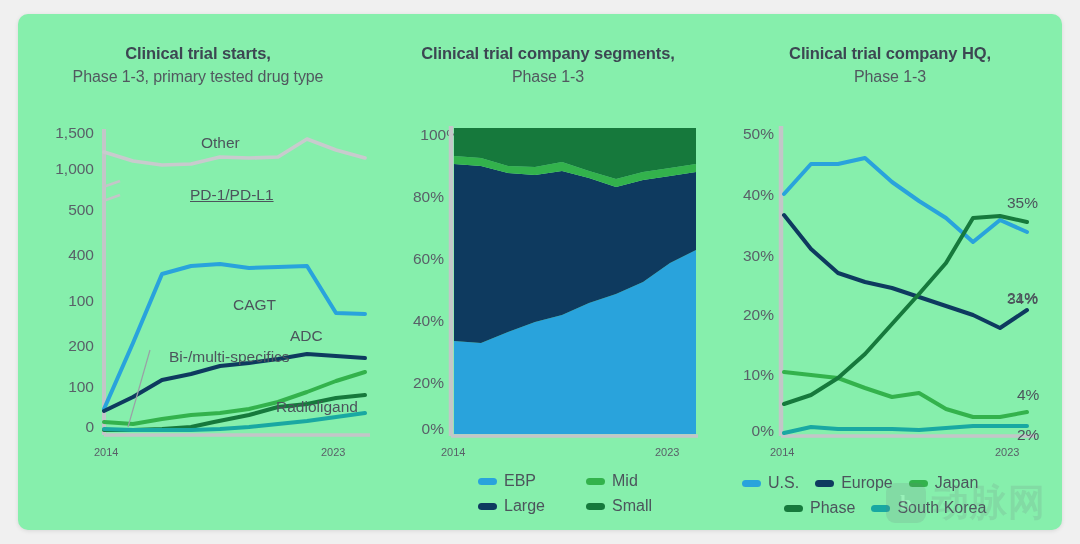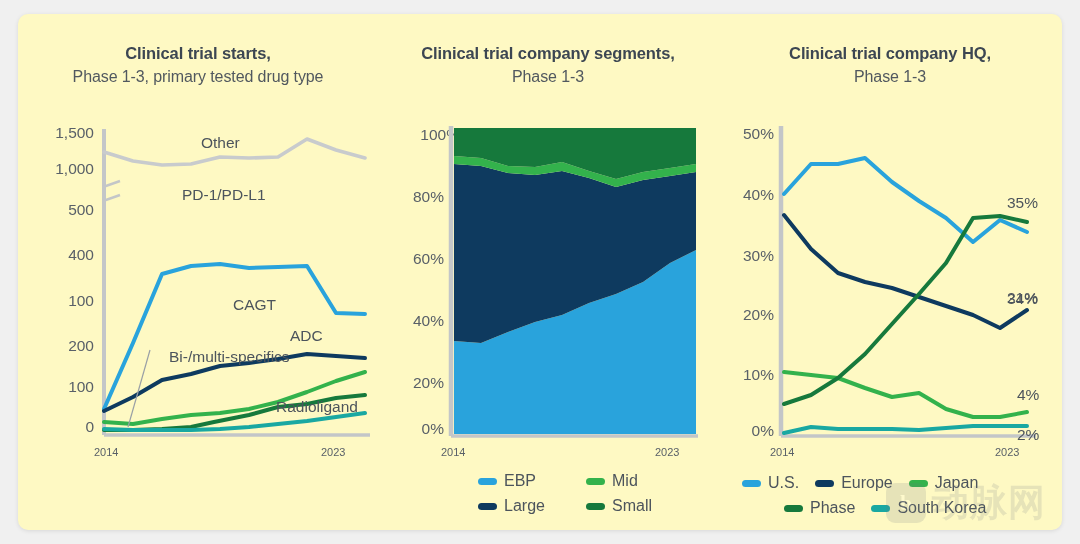--- a/index.html
+++ b/index.html
@@ -12,21 +12,21 @@
     height: 544px;
     font-family: "Liberation Sans", sans-serif;
     overflow: hidden;
   }
   #card {
     position: absolute;
     left: 18px;
     top: 14px;
     width: 1044px;
     height: 516px;
-    background: #fef9c3;
+    background: #86efac;
     border-radius: 10px;
     box-shadow: 0 1px 4px rgba(0,0,0,0.10);
     overflow: hidden;
   }
   .panel {
     position: absolute;
     top: 0;
     height: 516px;
   }
   #panel1 { left: 0px;   width: 360px; }
@@ -170,21 +170,21 @@
       <polyline fill="none" stroke="#33B24C" stroke-width="4" stroke-linejoin="round" stroke-linecap="round" points="2,303 31,305 60,300 89,296 118,294 147,290 176,283 205,273 234,262 263,253"></polyline>
 
       <polyline fill="none" stroke="#16793C" stroke-width="4" stroke-linejoin="round" stroke-linecap="round" points="2,311 31,311 60,310 89,308 112,303 147,296 176,288 205,285 234,279 263,276"></polyline>
 
       <polyline fill="none" stroke="#19A8A2" stroke-width="4" stroke-linejoin="round" stroke-linecap="round" points="2,310 31,311 60,311 89,311 118,310 147,308 176,305 205,302 234,298 263,294"></polyline>
 
       <line x1="48" y1="231" x2="26" y2="308" stroke="#9AA0A6" stroke-width="1.2"></line>
     </svg>
 
     <div class="series-label" style="left:183px; top:120px;">Other</div>
-    <div class="series-label" style="left:164px; top:172px;">PD-1/PD-L1</div>
+    <div class="series-label" style="left:172px; top:172px;text-decoration:underline;">PD-1/PD-L1</div>
     <div class="series-label" style="left:187px; top:282px;margin-left:28px;">CAGT</div>
     <div class="series-label" style="left:151px; top:333px; width:100px; line-height:19px;">Bi-/multi-specifics</div>
     <div class="series-label" style="left:272px; top:313px;">ADC</div>
     <div class="series-label" style="left:258px; top:384px;">Radioligand</div>
 
     <div class="axis-label xtick" style="left:76px; top:432px;">2014</div>
     <div class="axis-label xtick" style="left:303px; top:432px;">2023</div>
   </div>
 
   <div class="panel" id="panel2">

